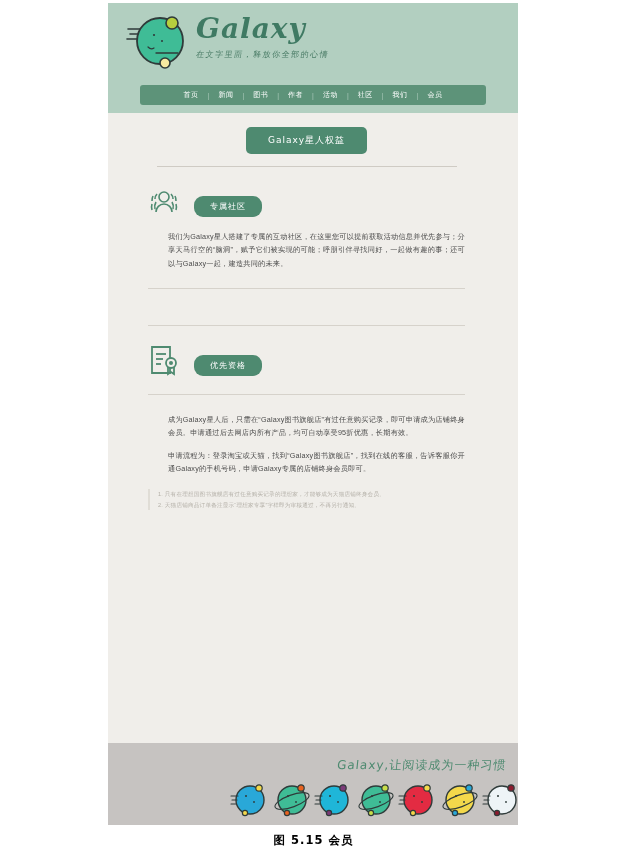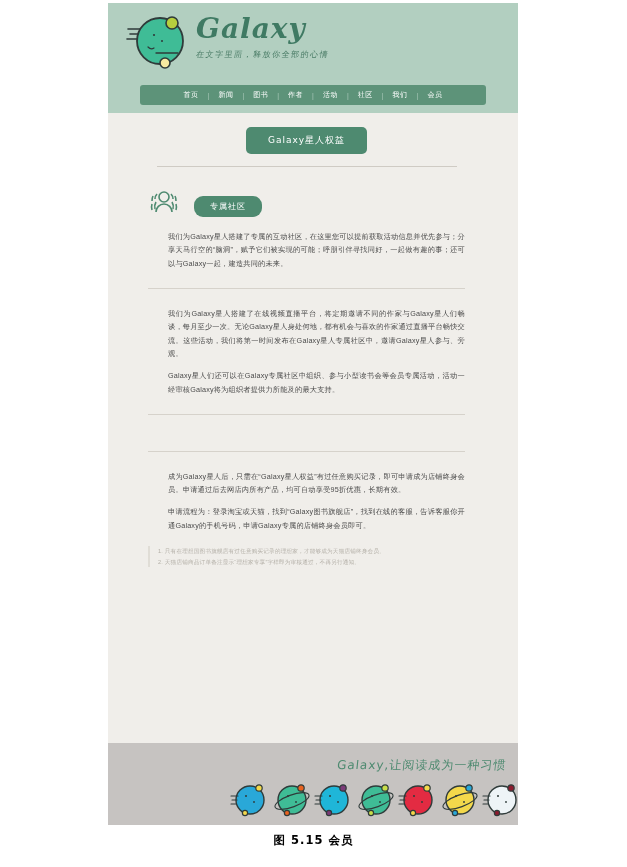--- a/index.html
+++ b/index.html
@@ -304,32 +304,40 @@
                   <path d="M27 11 a9 9 0 0 1 1 5 M28 25 a10 10 0 0 0 0 -6"></path>
                 </svg></div>
               <div class="sec-badge">专属社区</div>
             </div>
             <div class="sec-body">
               <p>我们为Galaxy星人搭建了专属的互动社区，在这里您可以提前获取活动信息并优先参与；分享天马行空的“脑洞”，赋予它们被实现的可能；呼朋引伴寻找同好，一起做有趣的事；还可以与Galaxy一起，建造共同的未来。</p>
             </div>
             <div class="sec-rule"></div>
           </div>
           <div class="section">
-            <div class="sec-body">
-              <p>我们为Galaxy星人搭建了在线视频直播平台，将定期邀请不同的作家与Galaxy星人们畅谈，每月至少一次。无论Galaxy星人身处何地，都有机会与喜欢的作家通过直播平台畅快交流。这些活动，我们将第一时间发布在Galaxy星人专属社区中，邀请Galaxy星人参与、旁观。</p>
-              <p>Galaxy星人们还可以在Galaxy专属社区中组织、参与小型读书会等会员专属活动，活动一经审核Galaxy将为组织者提供力所能及的最大支持。</p>
+            <div class="sec-rule"></div>
+          </div>
+          <div class="section">
+            <div class="sec-head">
+              <div class="sec-icon"><svg viewBox="0 0 32 32" width="32" height="32" fill="none" stroke="#4e8a70" stroke-width="1.8">
+                  <path d="M4 3 h18 v26 h-18 z"></path>
+                  <line x1="8" y1="10" x2="18" y2="10"></line>
+                  <line x1="8" y1="15" x2="15" y2="15"></line>
+                  <line x1="8" y1="20" x2="13" y2="20"></line>
+                  <circle cx="23" cy="19" r="5" fill="#f0eeea"></circle>
+                  <circle cx="23" cy="19" r="2" fill="#4e8a70" stroke="none"></circle>
+                  <path d="M20 23 l0 7 l3 -2 l3 2 l0 -7" fill="none"></path>
+                </svg></div>
+              <div class="sec-badge">优先资格</div>
             </div>
             <div class="sec-rule"></div>
           </div>
           <div class="section">
-            <div class="sec-rule"></div>
-          </div>
-          <div class="section">
             <div class="sec-body">
-              <p>成为Galaxy星人后，只需在“Galaxy星人权益”有过任意购买记录，即可申请成为店铺终身会员。申请通过后去网店内所有产品，均可自动享受95折优惠，长期有效。</p>
+              <p>成为Galaxy星人后，只需在“Galaxy图书旗舰店”有过任意购买记录，即可申请成为店铺终身会员。申请通过后去网店内所有产品，均可自动享受95折优惠，长期有效。</p>
               <p>申请流程为：登录淘宝或天猫，找到“Galaxy图书旗舰店”，找到在线的客服，告诉客服你开通Galaxy的手机号码，申请Galaxy专属的店铺终身会员即可。</p>
             </div>
             <div class="notes">
               <div>1. 只有在理想国图书旗舰店有过任意购买记录的理想家，才能够成为天猫店铺终身会员。</div>
               <div>2. 天猫店铺商品订单备注显示“理想家专享”字样即为审核通过，不再另行通知。</div>
             </div>
           </div>
         </div>
     </div>
 

